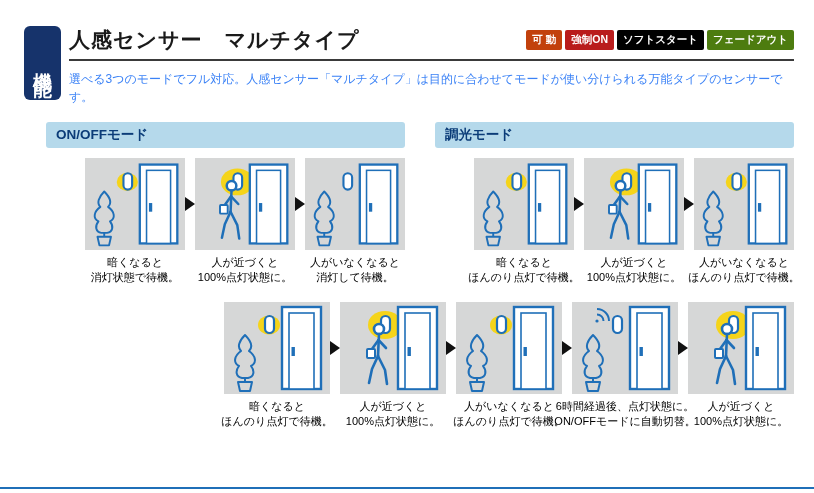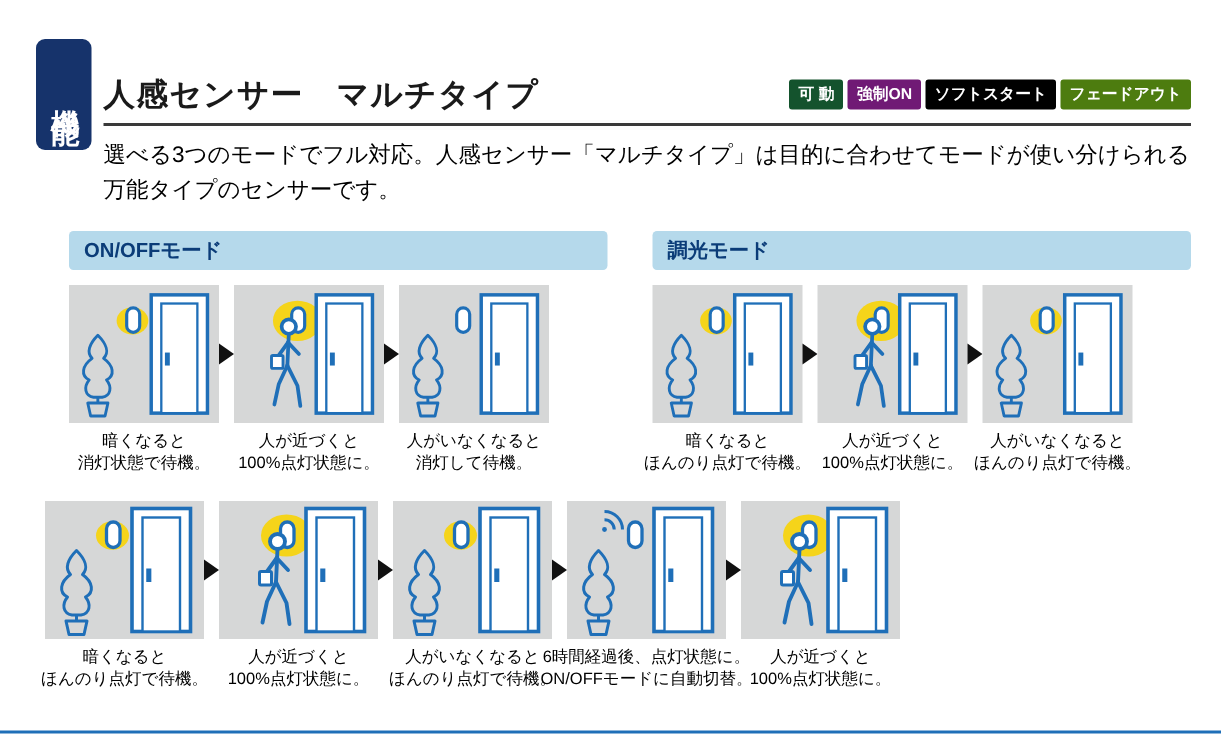--- a/index.html
+++ b/index.html
@@ -25,48 +25,48 @@
   .func-tab{
     flex:none;width:37px;height:74px;
     background:var(--tab-navy);color:#fff;
     border-radius:6px;
     display:flex;align-items:center;justify-content:center;
   }
   .func-tab-text{
     writing-mode:vertical-rl;
     font-size:19px;font-weight:bold;letter-spacing:5px;
   }
-  .header-body{flex:1;min-width:0;margin-top:23px;}
+  .header-body{flex:1;min-width:0;}
   .title-row{
     display:flex;align-items:center;justify-content:space-between;
     border-bottom:2px solid #3a3a3a;
     padding-bottom:5px;
   }
   .title{font-size:21px;font-weight:bold;letter-spacing:1px;color:#1a1a1a;}
   .badges{display:flex;gap:3px;}
   .badge{
     color:#fff;font-size:10.5px;font-weight:bold;
     padding:3px 6px;border-radius:2px;white-space:nowrap;
   }
   .description{
-    margin-top:9px;font-size:15px;line-height:1.5;
-    max-width:735px;color:#000000;
+    margin-top:9px;font-size:12px;line-height:1.5;
+    max-width:735px;color:#3b82f6;
   }
   
   .modes{margin:16px 20px 0 30px;}
   .modes-row{display:flex;gap:30px;padding-left:16px;}
   .mode-half{flex:1;min-width:0;}
   .mode-full{margin-top:16px;}
   .mode-title{
     background:var(--section-bg);color:var(--section-text);
     font-size:13.5px;font-weight:bold;
     padding:4px 10px;border-radius:3px;
     margin-bottom:10px;
   }
-  .steps{display:flex;justify-content:flex-start;align-items:flex-start;}
+  .steps{display:flex;justify-content:flex-end;align-items:flex-start;}
   .step{display:flex;flex-direction:column;align-items:center;width:100px;flex:none;}
   .mode-full .step{width:106px;}
   .scene{width:100%;height:92px;background:var(--panel-bg);}
   .scene-svg{width:100%;height:100%;display:block;}
   .caption{
     width:146px;margin:5px -23px 0;
     font-size:11px;line-height:1.4;text-align:center;
     white-space:pre-line;color:#000;
   }
   .arrow{
@@ -88,22 +88,22 @@
 <div class="page">
 
   <header class="header">
     <div class="func-tab">
       <span class="func-tab-text">機能</span>
     </div>
     <div class="header-body">
       <div class="title-row">
         <h1 class="title">人感センサー　マルチタイプ</h1>
         <div class="badges">
-            <span class="badge" style="background: #14532d; text-align: center;">可 動</span>
-            <span class="badge" style="background: #701a75;">強制ON</span>
+            <span class="badge" style="background: #c2410c; text-align: center;">可 動</span>
+            <span class="badge" style="background: #b91c1c;">強制ON</span>
             <span class="badge" style="background: #000000;">ソフトスタート</span>
             <span class="badge" style="background: #4d7c0f;">フェードアウト</span>
           </div>
       </div>
       <p class="description">選べる3つのモードでフル対応。人感センサー「マルチタイプ」は目的に合わせてモードが使い分けられる万能タイプのセンサーです。</p>
     </div>
   </header>
 
   <main class="modes">
     <div class="modes-row">

